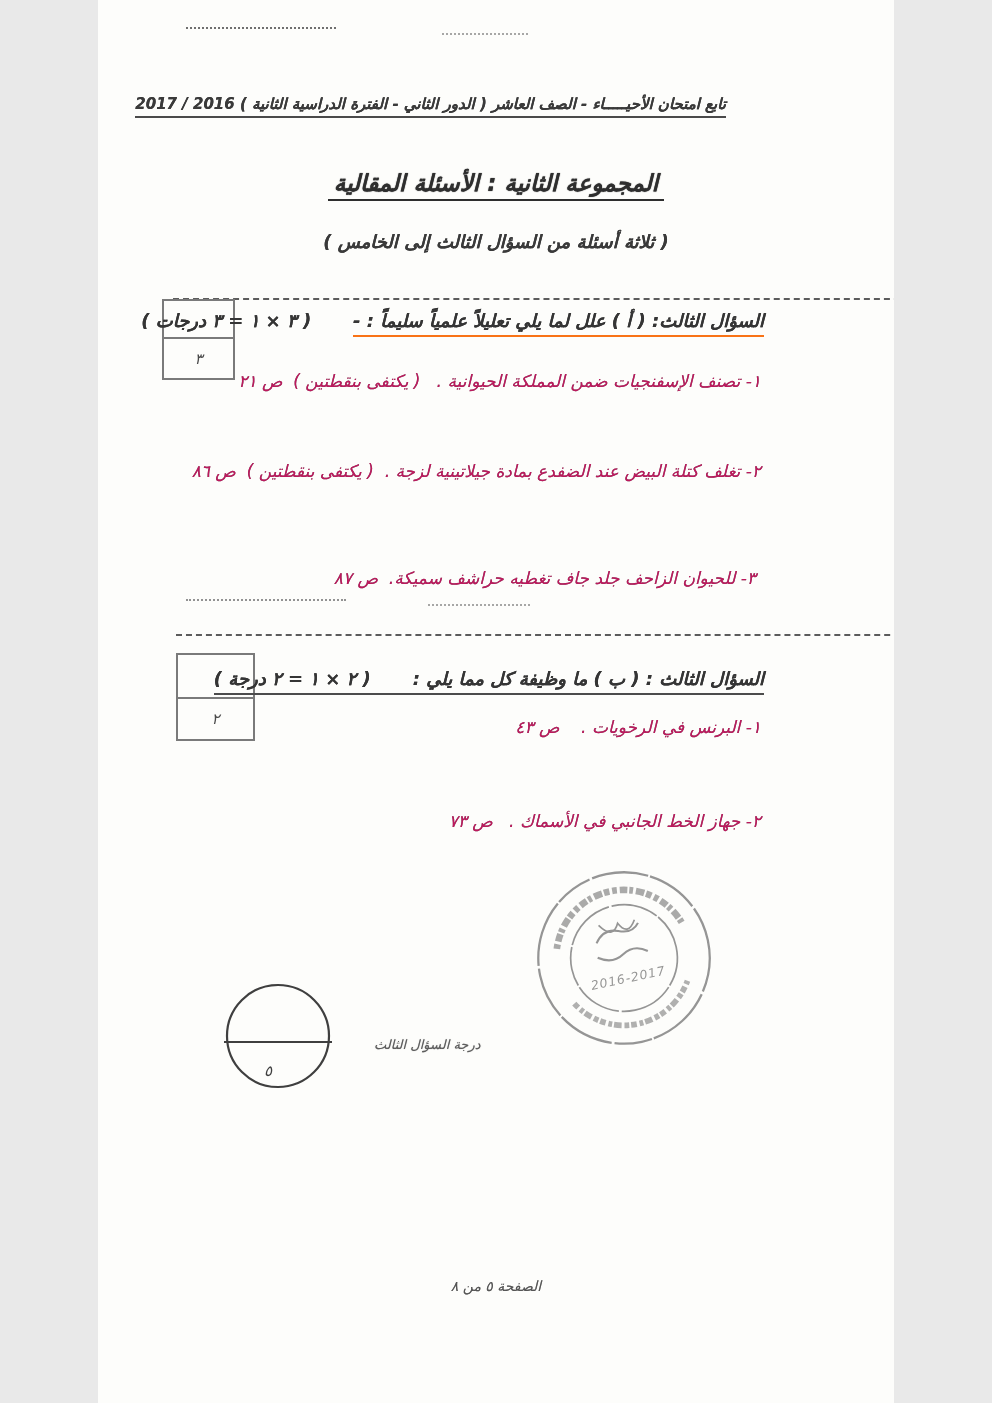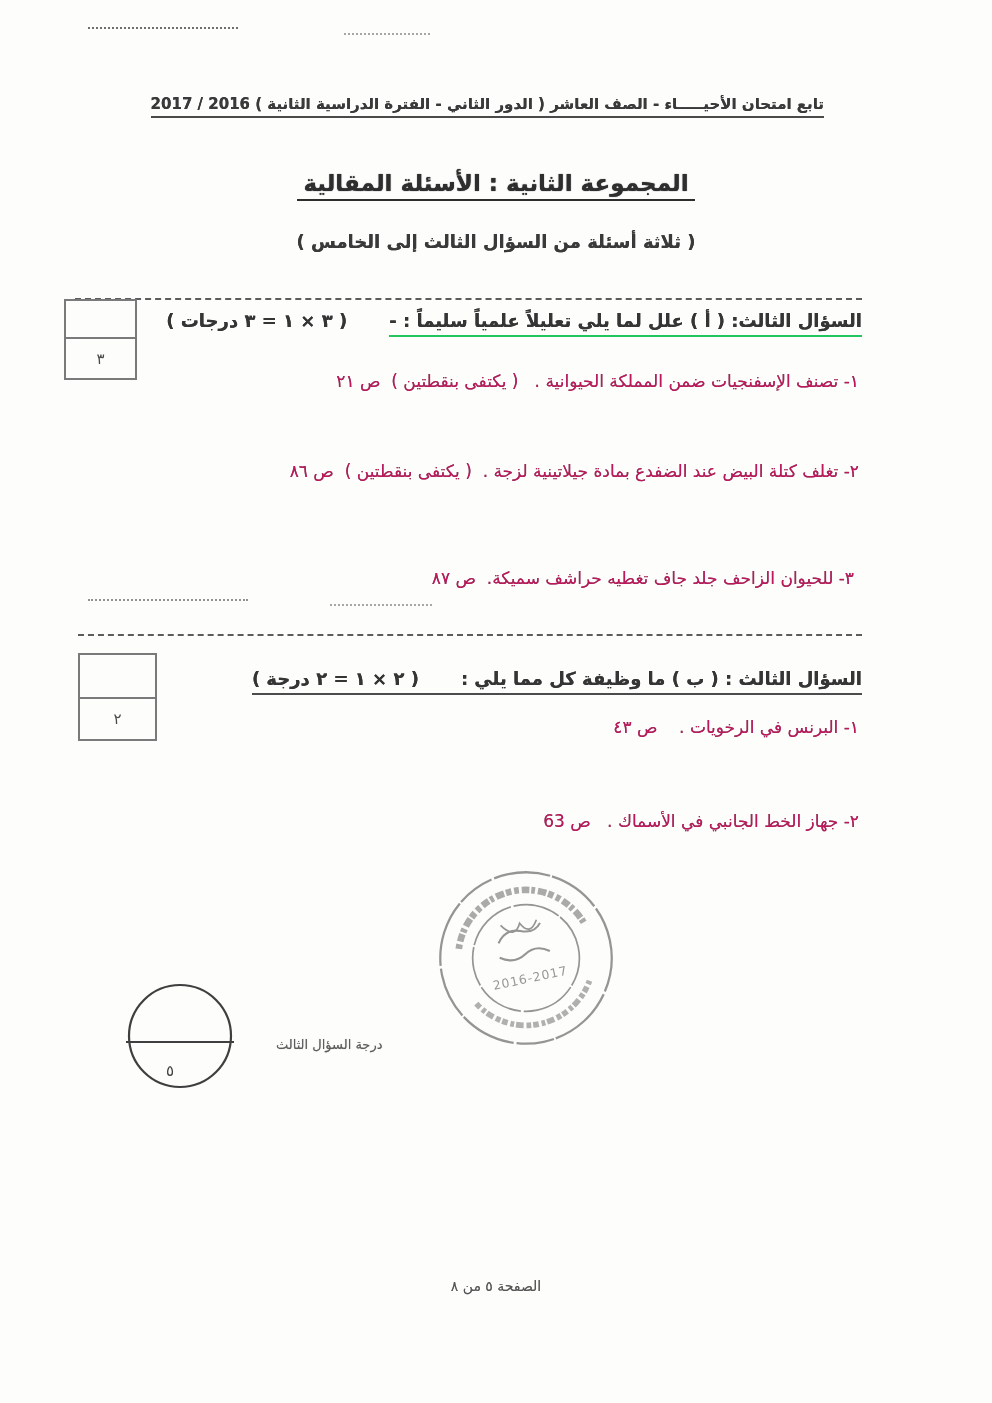--- a/index.html
+++ b/index.html
@@ -1,25 +1,26 @@
 <!DOCTYPE html>
 <html lang="ar"><head>
 <meta charset="utf-8">
 <style>
   * { margin:0; padding:0; box-sizing:border-box; }
   html,body { background:#e9e9e9; }
   .page {
     position:relative;
-    width:992px; height:1403px;
+    width:796px; height:1403px;
     margin:0 auto;
     background:#fdfdfb;
     font-family:"DejaVu Sans", sans-serif;
     color:#3d3d3d;
     direction:rtl;
     overflow:hidden;
+    font-style:italic;
   }
   .abs { position:absolute; }
   .dash { border-top:2px dashed #5c5c5c; height:0; }
   .dots { border-top:2px dotted #6f6f6f; height:0; }
   .header {
     font-weight:bold; font-size:15px; white-space:nowrap;
     border-bottom:2px solid #4a4a4a; padding-bottom:3px;
     text-shadow:0 0 .5px currentColor; color:#3a3a3a;
   }
   .title-wrap { left:0; right:0; text-align:center; }
@@ -30,21 +31,21 @@
   }
   .subtitle-text {
     display:inline-block; font-size:18px; font-weight:bold; color:#3a3a3a;
     text-shadow:0 0 .6px currentColor;
   }
   .qhead {
     display:flex; gap:42px; align-items:baseline;
     font-weight:bold; font-size:18px; color:#353535; white-space:nowrap;
     text-shadow:0 0 .6px currentColor;
   }
-  .qhead .htext { border-bottom:2px solid #22c55e; padding-bottom:4px; }
+  .qhead .htext { border-bottom:2px solid #f97316; padding-bottom:4px; }
   .qhead.underline-all { border-bottom:2px solid #4c4c4c; padding-bottom:4px; }
   .item {
     font-size:17px; color:#be185d; white-space:pre;
     text-shadow:0 0 .4px rgba(60,60,60,.75);
   }
   .marksbox { border:2px solid #7a7a7a; background:transparent; }
   .marksbox .cell-top { border-bottom:2px solid #7a7a7a; }
   .marksbox .cell-bot {
     display:flex; align-items:center; justify-content:center;
     font-size:15px; color:#4a4a4a;
@@ -97,21 +98,21 @@
       <span>٢</span>
     </div>
   </div>
 
   <div class="abs qhead underline-all" style="right:130px; top:668px;">
     <span>السؤال الثالث : ( ب ) ما وظيفة كل مما يلي :</span>
     <span class="marks">( ٢ × ١ = ٢ درجة )</span>
   </div>
 
   <div class="abs item" style="right:133px; top:717px;">١- البرنس في الرخويات .    ص ٤٣</div>
-  <div class="abs item" style="right:133px; top:811px;">٢- جهاز الخط الجانبي في الأسماك .   ص 63</div>
+  <div class="abs item" style="right:133px; top:811px;">٢- جهاز الخط الجانبي في الأسماك .   ص ٧٣</div>
 
   <svg class="abs stamp" width="200" height="200" viewBox="0 0 210 210" style="left:426px; top:858px;">
     <g fill="none" stroke="#4c4c4c">
       <circle cx="105" cy="105" r="90" stroke-width="2.4" stroke-dasharray="55 3 70 2 40 3 60 2"></circle>
       <circle cx="105" cy="105" r="56" stroke-width="1.8" stroke-dasharray="42 2 58 3 50 2"></circle>
       <path d="M 38 81 A 71 71 0 0 1 172 81" stroke-width="7" stroke-dasharray="5 3 8 2 4 3 9 2 6 3" opacity=".8"></path>
       <path d="M 44 141 A 71 71 0 0 0 166 141" stroke-width="6" stroke-dasharray="6 3 4 2 8 3 5 2" opacity=".75"></path>
       <path d="M 80 84 q 10 -14 25 -8 q 14 6 22 -4" stroke-width="2.2"></path>
       <path d="M 78 99 q 14 10 27 2 q 13 -8 26 2" stroke-width="2.2"></path>
       <path d="M 86 66 q 12 18 20 2 q 8 16 18 0" stroke-width="1.8"></path>

